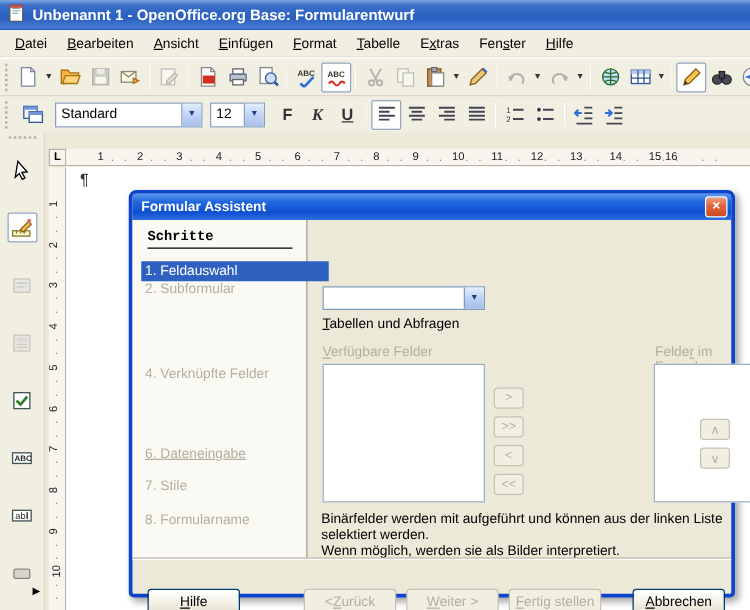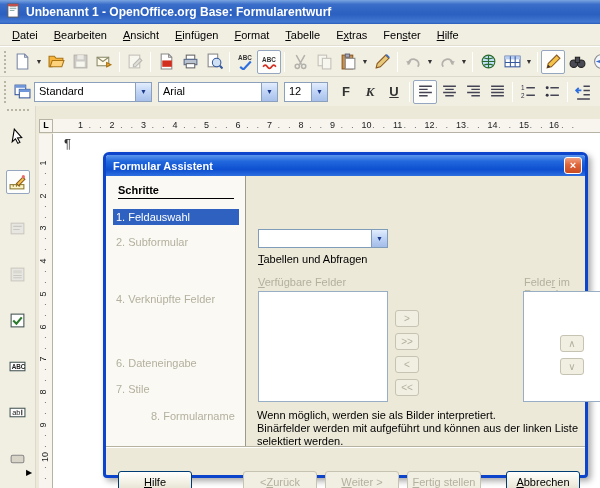--- a/index.html
+++ b/index.html
@@ -67,22 +67,22 @@
     border-radius:3px 3px 0 0;}
   .dlg-title .ttl{flex:1;}
   .xbtn{width:18px;height:17px;border:1px solid #fff;border-radius:3px;
     background:linear-gradient(180deg,#f0a080 0%,#e0643a 45%,#c94b22 100%);
     color:#fff;font-weight:bold;font-size:11px;line-height:15px;text-align:center;}
   .dlg-body{position:absolute;left:0;top:21px;right:0;bottom:0;}
 
   .steps{position:absolute;left:0;top:0;width:140px;height:270px;background:#faf9f3;
     border-right:1px solid #9c998a;}
   .steps-hdr{position:absolute;left:12px;top:8px;width:116px;font-weight:bold;
-    border-bottom:1px solid #000;padding-bottom:2px;}
-  .step{position:absolute;left:7px;width:126px;padding:2px 3px;color:#b3b09e;
+    border-bottom:1px solid #000;padding-bottom:2px;font-family:Liberation Mono, monospace;}
+  .step{position:absolute;left:7px;width:150px;padding:2px 3px;color:#b3b09e;
     padding-left:16px;text-indent:-13px;}
   .step.selected{background:#2f62c0;color:#fff;}
 
   .content{position:absolute;left:141px;top:0;right:0;bottom:0;}
   .hdr{position:absolute;left:11px;top:10px;font-weight:bold;color:#000;}
   .lbl{position:absolute;color:#000;}
   .lbl.dis{color:#b3b09e;}
   .xcombo{position:absolute;left:11px;top:53px;width:130px;height:19px;background:#fff;
     border:1px solid #7f9db9;display:flex;}
   .xcombo .cval{flex:1;}
@@ -283,24 +283,20 @@
       <svg width="17" height="17" viewBox="0 0 16 16">
         <rect x="1" y="2" width="10" height="9" fill="#fff" stroke="#35589c"></rect>
         <rect x="1" y="2" width="10" height="2.5" fill="#6f96d8"></rect>
         <rect x="5" y="6" width="10" height="8" fill="#fff" stroke="#35589c"></rect>
         <rect x="5" y="6" width="10" height="2.5" fill="#6f96d8"></rect>
       </svg>
     </span>
   <span style="width:6px"></span>
   <span class="combo" style="width:118px">
     <span class="cval">Standard</span>
-    <span class="cbtn">▼</span>
-  </span>
-  <span class="combo" style="width:120px">
-    <span class="cval">Arial</span>
     <span class="cbtn">▼</span>
   </span>
   <span class="combo" style="width:44px">
     <span class="cval">12</span>
     <span class="cbtn">▼</span>
   </span>
   <span id="fmt-items" style="display:flex;align-items:center;">
       <span class="tbtn glyph-btn">F</span>
       <span class="tbtn glyph-btn i">K</span>
       <span class="tbtn glyph-btn u">U</span>
@@ -500,21 +496,21 @@
     <i style="left: 392.5px;">·</i>
     <span style="left: 403px;">13</span>
     <i style="left: 413.5px;">·</i>
     <i style="left: 424px;">·</i>
     <span style="left: 434.5px;">14</span>
     <i style="left: 445px;">·</i>
     <i style="left: 455.5px;">·</i>
     <span style="left: 466px;">15</span>
     <i style="left: 476.5px;">·</i>
     <i style="left: 487px;">·</i>
-    <span style="left: 496px;">16</span>
+    <span style="left: 479px;">16</span>
     <i style="left: 508px;">·</i>
     <i style="left: 518.5px;">·</i>
   </div>
 <div class="vruler" id="vruler">
     <span style="top: 24px;">1</span>
     <i style="top: 35px;">·</i>
     <i style="top: 46px;">·</i>
     <span style="top: 56.7px;">2</span>
     <i style="top: 67.7px;">·</i>
     <i style="top: 78.7px;">·</i>
@@ -549,39 +545,39 @@
 
 <div class="dlg">
   <div class="dlg-title">
     <span class="ttl">Formular Assistent</span>
     <span class="xbtn">×</span>
   </div>
   <div class="dlg-body">
     <div class="steps" id="steps-panel">
       <div class="steps-hdr">Schritte</div>
     <div class="step selected" style="top: 33px;">1. Feldauswahl</div>
-        <div class="step" style="top: 58px;">2. Subformular</div>
+        <div class="step" style="top: 47px;">2. Subformular</div>
         <div class="step" style="top: 115px;">4. Verknüpfte Felder</div>
-        <div class="step" style="top: 179px;">6. Dateneingabe</div>
+        <div class="step" style="top: 179px; text-decoration: underline;">6. Dateneingabe</div>
         <div class="step" style="top: 205px;">7. Stile</div>
-        <div class="step" style="top: 232px; margin-left: 35px;">8. Formularname</div>
+        <div class="step" style="top: 232px;">8. Formularname</div>
       </div>
     <div class="content">
       <div class="lbl" style="left:11px;top:37px;margin-top:40px;"><u>T</u>abellen und Abfragen</div>
       <div class="xcombo">
         <span class="cval"></span>
         <span class="cbtn">▼</span>
       </div>
       <div class="lbl dis" style="left:11px;top:100px;"><u>V</u>erfügbare Felder</div>
       <div class="lbl dis" style="left:277px;top:100px;">Felde<u>r</u> im Formular</div>
       <div class="listbox" style="left:11px;top:115px;"></div>
       <div class="listbox" style="left:276px;top:115px;"></div>
       <span id="transfer-btns"><div class="minibtn btn disabled" style="left: 148px; top: 134px;">&gt;</div><div class="minibtn btn disabled" style="left: 148px; top: 157px;">&gt;&gt;</div><div class="minibtn btn disabled" style="left: 148px; top: 180px;">&lt;</div><div class="minibtn btn disabled" style="left: 148px; top: 203px;">&lt;&lt;</div></span>
       <span id="updown-btns"><div class="minibtn btn disabled" style="left: 313px; top: 159px;">∧</div><div class="minibtn btn disabled" style="left: 313px; top: 182px;">∨</div></span>
       <div class="note" id="note">
+          <div>Binärfelder werden mit aufgeführt und können aus der linken Liste selektiert werden.</div>
           <div>Wenn möglich, werden sie als Bilder interpretiert.</div>
-          <div>Binärfelder werden mit aufgeführt und können aus der linken Liste selektiert werden.</div>
         </div>
     </div>
     <div class="footline"></div>
     <span id="footer-btns"><div class="fbtn btn" style="left: 12px;"><u>H</u>ilfe</div><div class="fbtn btn disabled" style="left: 137px;">&lt; <u>Z</u>urück</div><div class="fbtn btn disabled" style="left: 219px;"><u>W</u>eiter &gt;</div><div class="fbtn btn disabled" style="left: 301px;"><u>F</u>ertig stellen</div><div class="fbtn btn" style="left: 400px;"><u>A</u>bbrechen</div></span>
   </div>
 </div>
 
 </body></html>

